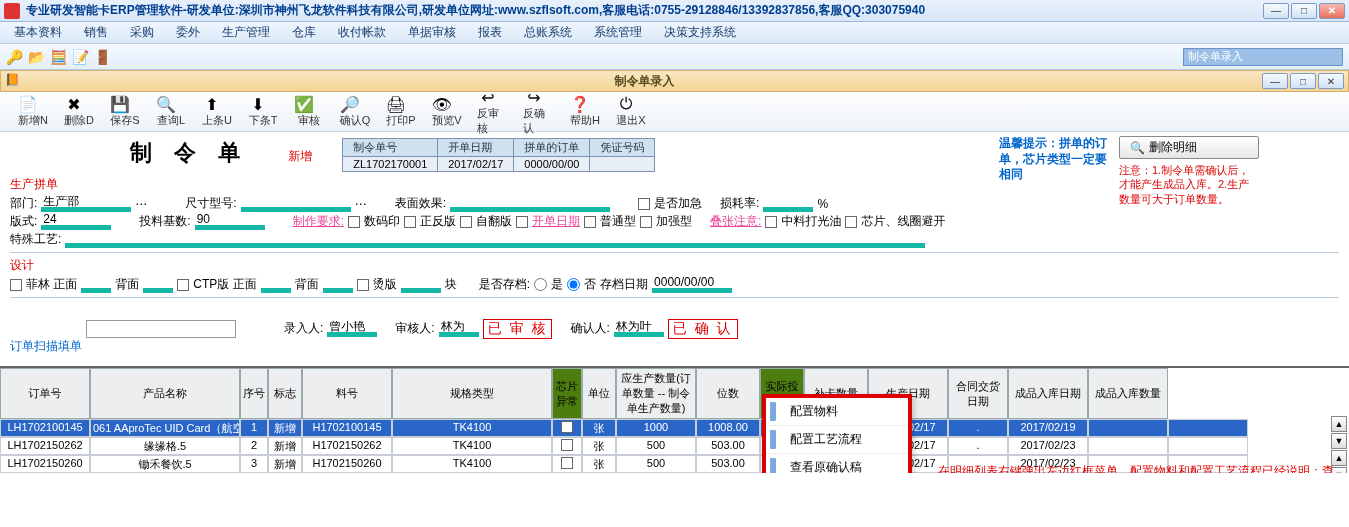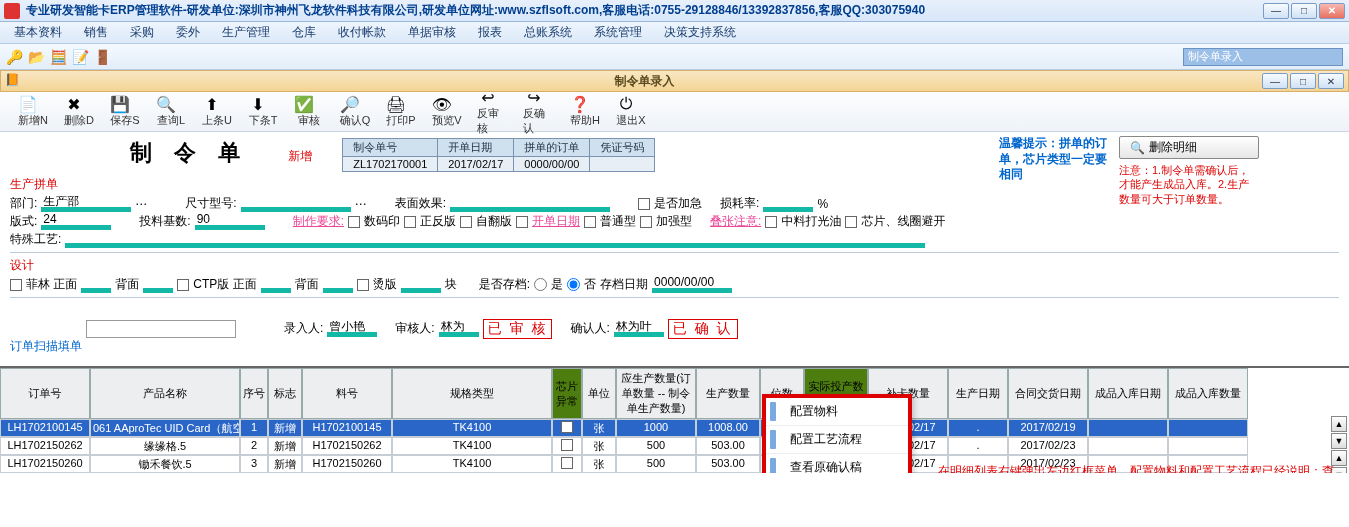--- a/index.html
+++ b/index.html
@@ -330,21 +330,20 @@
   <div class="ghead" id="ghead">
       <div>订单号</div>
       <div>产品名称</div>
       <div>序号</div>
       <div>标志</div>
       <div>料号</div>
       <div>规格类型</div>
       <div class="hl">芯片异常</div>
       <div>单位</div>
       <div>应生产数量(订单数量 -- 制令单生产数量)</div>
-      <div>生产数量</div>
       <div>位数</div>
       <div class="hl">实际投产数量</div>
       <div>补卡数量</div>
       <div>生产日期</div>
       <div>合同交货日期</div>
       <div>成品入库日期</div>
       <div>成品入库数量</div>
     </div>
   <div id="gbody">
       <div class="grow sel">

